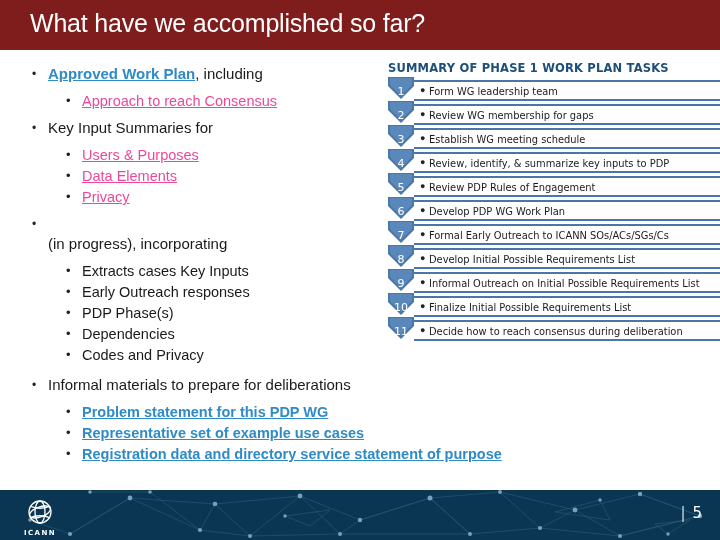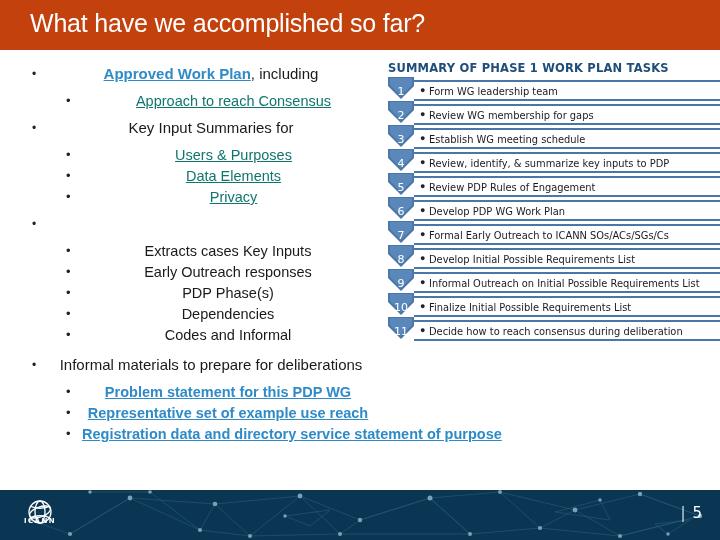--- a/index.html
+++ b/index.html
@@ -15,21 +15,21 @@
     position: relative;
   }
 
   
   .title-bar {
     position: absolute;
     left: 0;
     top: 0;
     width: 720px;
     height: 50px;
-    background: #c2410c;
+    background: #7f1d1d;
   }
   .title-text {
     position: absolute;
     left: 30px;
     top: 9px;
     font-size: 25px;
     color: #ffffff;
     letter-spacing: -0.2px;
     white-space: nowrap;
   }
@@ -66,34 +66,32 @@
     font-size: 13px;
     line-height: 20px;
     width: 16px;
   }
   .b1 .dot { font-size: 12px; }
   .btext {
     flex: 1 1 auto;
     font-size: 15px;
     line-height: 20px;
     color: #1a1a1a;
-    text-align: center;
   }
   .b2 .btext, .b3 .btext { font-size: 14.5px; }
 
   .lnk {
     color: #2e8bc7;
     text-decoration: underline;
     font-weight: bold;
   }
   .lnk-plain {
-    color: #0f766e;
+    color: #ec4899;
     text-decoration: underline;
     font-weight: normal;
-    margin-left: 11px;
   }
   .plain { color: #1a1a1a; }
   .gap-top { margin-top: 7px; }
   .gap-top-lg { margin-top: 10px; }
 
   
   .tasks {
     position: absolute;
     left: 388px;
     top: 10px;
@@ -180,21 +178,21 @@
   .logo {
     position: absolute;
     left: 16px;
     top: 6px;
     width: 48px;
     height: 40px;
   }
   .logo-text {
     position: absolute;
     left: 16px;
-    top: 27px;
+    top: 39px;
     width: 48px;
     text-align: center;
     font-size: 7px;
     letter-spacing: 1.4px;
     color: #ffffff;
     font-weight: bold;
     font-family: "DejaVu Sans", sans-serif;
   }
   .page-num {
     position: absolute;
@@ -241,54 +239,54 @@
       <span class="dot">•</span>
       <span class="btext"><a class="lnk-plain" href="#">Data Elements</a></span>
     </div>
     <div class="b2">
       <span class="dot">•</span>
       <span class="btext"><a class="lnk-plain" href="#">Privacy</a></span>
     </div>
 
     <div class="b1 gap-top">
       <span class="dot">•</span>
-      <span class="btext"><br></span>
+      <span class="btext"><br><span class="plain">(in progress), incorporating</span></span>
     </div>
     <div class="b3 gap-top">
       <span class="dot">•</span>
       <span class="btext plain">Extracts cases Key Inputs</span>
     </div>
     <div class="b3">
       <span class="dot">•</span>
       <span class="btext plain">Early Outreach responses</span>
     </div>
     <div class="b3">
       <span class="dot">•</span>
       <span class="btext plain">PDP Phase(s)</span>
     </div>
     <div class="b3">
       <span class="dot">•</span>
       <span class="btext plain">Dependencies</span>
     </div>
     <div class="b3">
       <span class="dot">•</span>
-      <span class="btext plain">Codes and Informal</span>
+      <span class="btext plain">Codes and Privacy</span>
     </div>
 
     <div class="b1 gap-top-lg">
       <span class="dot">•</span>
       <span class="btext plain" style="white-space:nowrap">Informal materials to prepare for deliberations</span>
     </div>
     <div class="b3 gap-top">
       <span class="dot">•</span>
       <span class="btext" style="white-space:nowrap"><a class="lnk" href="#">Problem statement for this PDP WG</a></span>
     </div>
     <div class="b3">
       <span class="dot">•</span>
-      <span class="btext" style="white-space:nowrap"><a class="lnk" href="#">Representative set of example use reach</a></span>
+      <span class="btext" style="white-space:nowrap"><a class="lnk" href="#">Representative set of example use cases</a></span>
     </div>
     <div class="b3">
       <span class="dot">•</span>
       <span class="btext" style="white-space:nowrap"><a class="lnk" href="#">Registration data and directory service statement of purpose</a></span>
     </div>
 
   </div>
 
   <div class="tasks">
     <div class="tasks-heading">SUMMARY OF PHASE 1 WORK PLAN TASKS</div>

